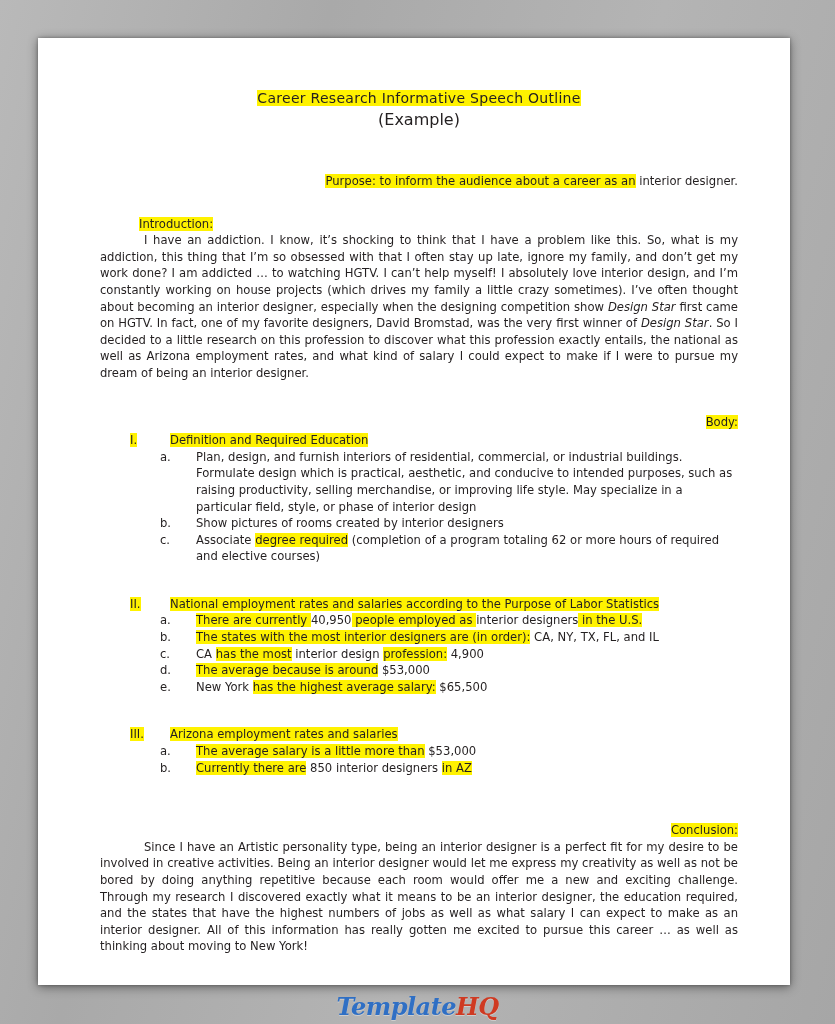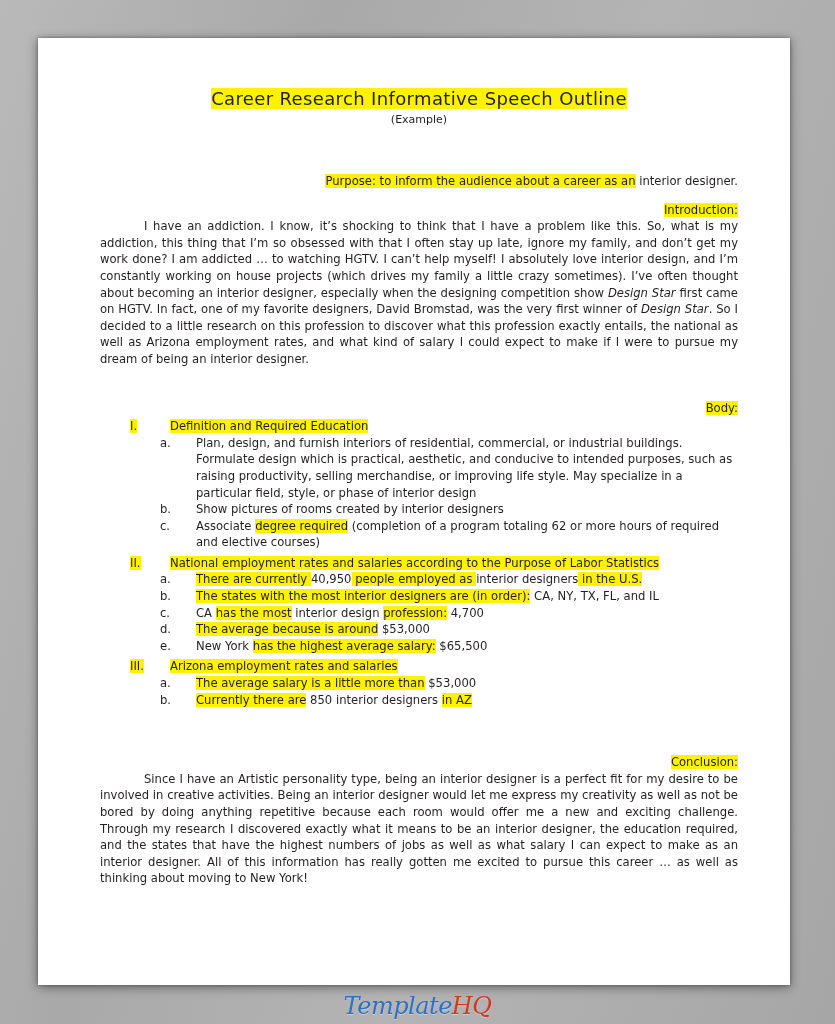--- a/index.html
+++ b/index.html
@@ -39,35 +39,35 @@
     text-justify: inter-word;
   }
   .hl {
     background: #fff200;
   }
   .title-block {
     text-align: center;
     margin-top: 8px;
   }
   .title-line {
-    font-size: 18px;
+    font-size: 14px;
     line-height: 21px;
     letter-spacing: 0.02em;
   }
   .subtitle-line {
-    font-size: 11px;
+    font-size: 16px;
     line-height: 21px;
   }
   .purpose {
     margin-top: 43px;
     text-align: right;
   }
   .sec-head {
-    margin-top: 12px;
-    text-align: right;
+    margin-top: 26px;
+    text-align: left;
     padding-left: 39px;
   }
   .para {
     margin-top: 0px;
     text-indent: 44px;
   }
   .body-head {
     margin-top: 32px;
     text-align: right;
   }
@@ -99,38 +99,38 @@
     text-align: left;
     margin-top: 0;
   }
   .lvl2 > .marker {
     position: absolute;
     left: 60px;
     top: 0;
     width: 30px;
   }
   .group-gap {
-    margin-top: 4px;
+    margin-top: 31px;
   }
   .conclusion-head {
     margin-top: 46px;
     text-align: right;
   }
   .watermark {
     position: absolute;
     left: 0;
     top: 988px;
     width: 835px;
     height: 36px;
     display: flex;
     align-items: center;
     justify-content: center;
     font-family: "DejaVu Serif", serif;
     font-size: 24px;
-    font-weight: normal;
+    font-weight: bold;
     font-style: italic;
     letter-spacing: -0.5px;
   }
   .wm-a { color: #2f6fc4; text-shadow: 0 1px 0 rgba(255,255,255,0.35); }
   .wm-b { color: #cf3a22; text-shadow: 0 1px 0 rgba(255,255,255,0.35); text-align: center; }
   i { font-style: italic; }
 </style>
 </head>
 <body>
 
@@ -155,21 +155,21 @@
           <div class="lvl1"><span class="marker"><span class="hl">I.</span></span><span class="hl">Definition and Required Education</span></div>
           <div class="lvl2-list">
             <div class="lvl2"><span class="marker">a.</span><span>Plan, design, and furnish interiors of residential, commercial, or industrial buildings. Formulate design which is practical, aesthetic, and conducive to intended purposes, such as raising productivity, selling merchandise, or improving life style. May specialize in a particular field, style, or phase of interior design</span></div>
             <div class="lvl2"><span class="marker">b.</span><span>Show pictures of rooms created by interior designers</span></div>
             <div class="lvl2"><span class="marker">c.</span><span>Associate </span><span class="hl">degree required</span><span> (completion of a program totaling 62 or more hours of required and elective courses)</span></div>
           </div>
           <div class="lvl1 group-gap"><span class="marker"><span class="hl">II.</span></span><span class="hl">National employment rates and salaries according to the Purpose of Labor Statistics</span></div>
           <div class="lvl2-list">
             <div class="lvl2"><span class="marker">a.</span><span class="hl">There are currently </span><span>40,950</span><span class="hl"> people employed as </span><span>interior designers</span><span class="hl"> in the U.S.</span></div>
             <div class="lvl2"><span class="marker">b.</span><span class="hl">The states with the most interior designers are (in order):</span><span> CA, NY, TX, FL, and IL</span></div>
-            <div class="lvl2"><span class="marker">c.</span><span>CA </span><span class="hl">has the most</span><span> interior design </span><span class="hl">profession:</span><span> 4,700</span></div>
+            <div class="lvl2"><span class="marker">c.</span><span>CA </span><span class="hl">has the most</span><span> interior design </span><span class="hl">profession:</span><span> 4,900</span></div>
             <div class="lvl2"><span class="marker">d.</span><span class="hl">The average because is around</span><span> $53,000</span></div>
             <div class="lvl2"><span class="marker">e.</span><span>New York </span><span class="hl">has the highest average salary:</span><span> $65,500</span></div>
           </div>
           <div class="lvl1 group-gap"><span class="marker"><span class="hl">III.</span></span><span class="hl">Arizona employment rates and salaries</span></div>
           <div class="lvl2-list">
             <div class="lvl2"><span class="marker">a.</span><span class="hl">The average salary is a little more than</span><span> $53,000</span></div>
             <div class="lvl2"><span class="marker">b.</span><span class="hl">Currently there are</span><span> 850 interior designers </span><span class="hl">in AZ</span></div>
           </div>
         </div>
 

